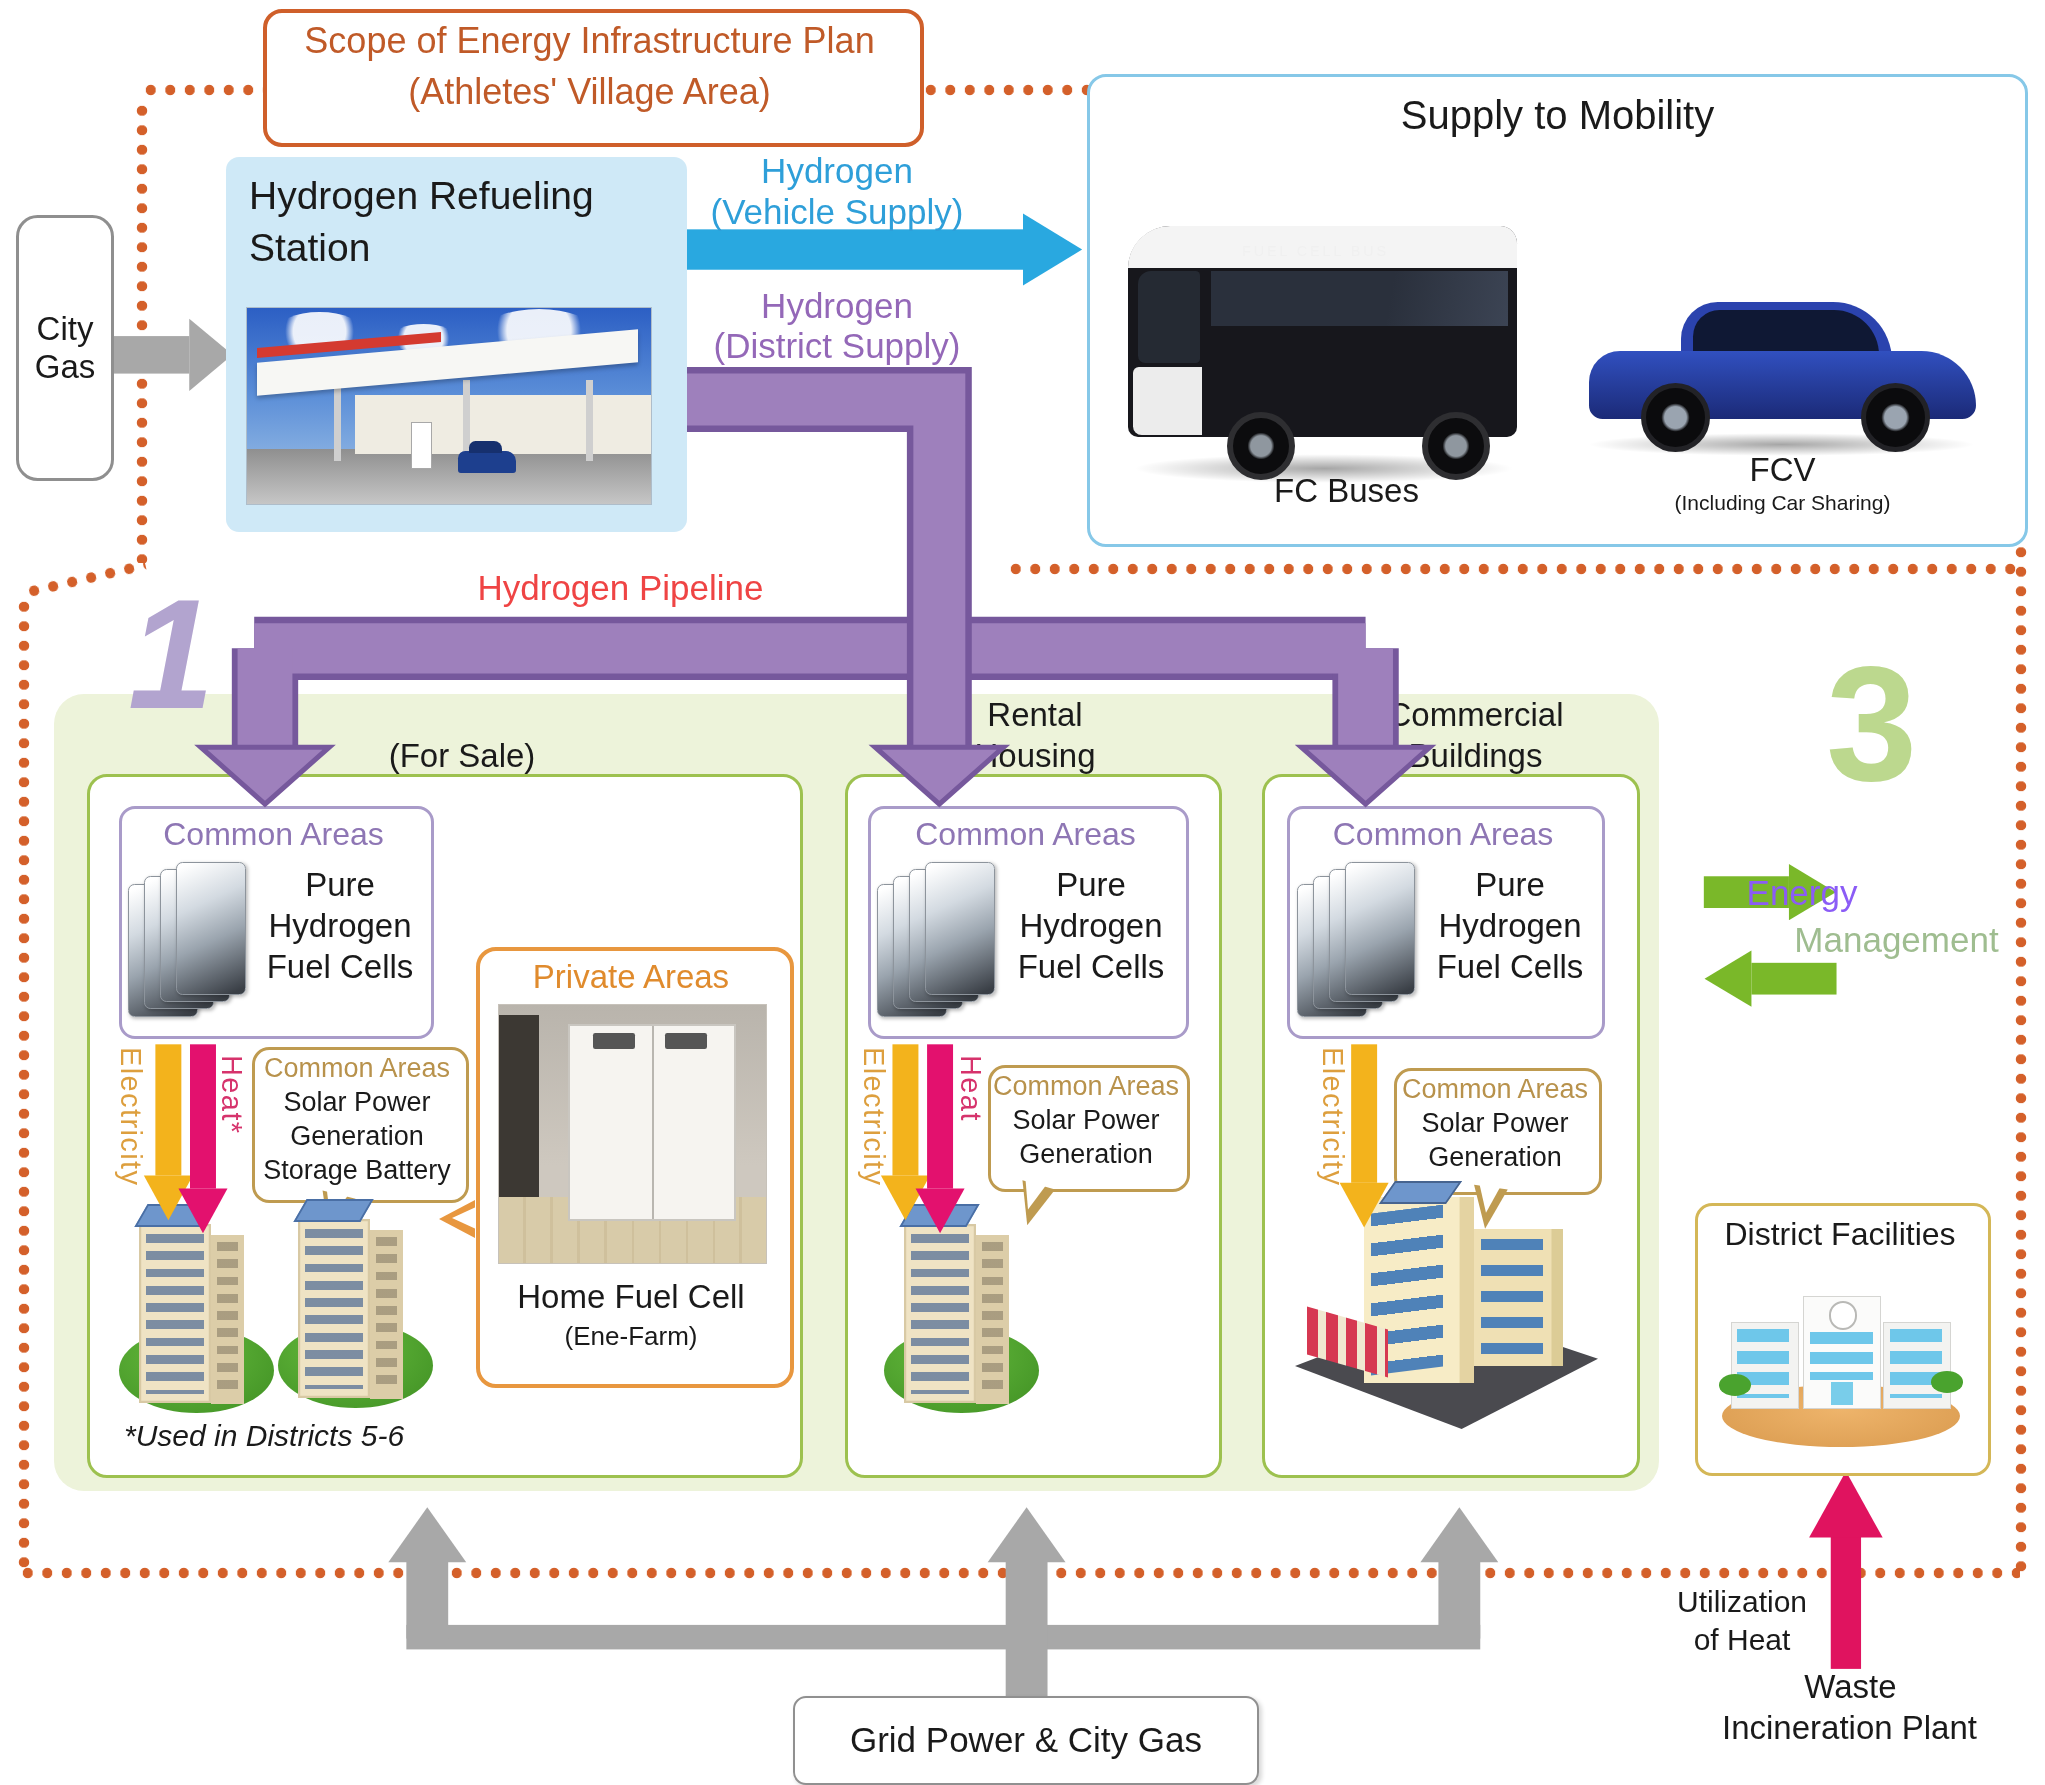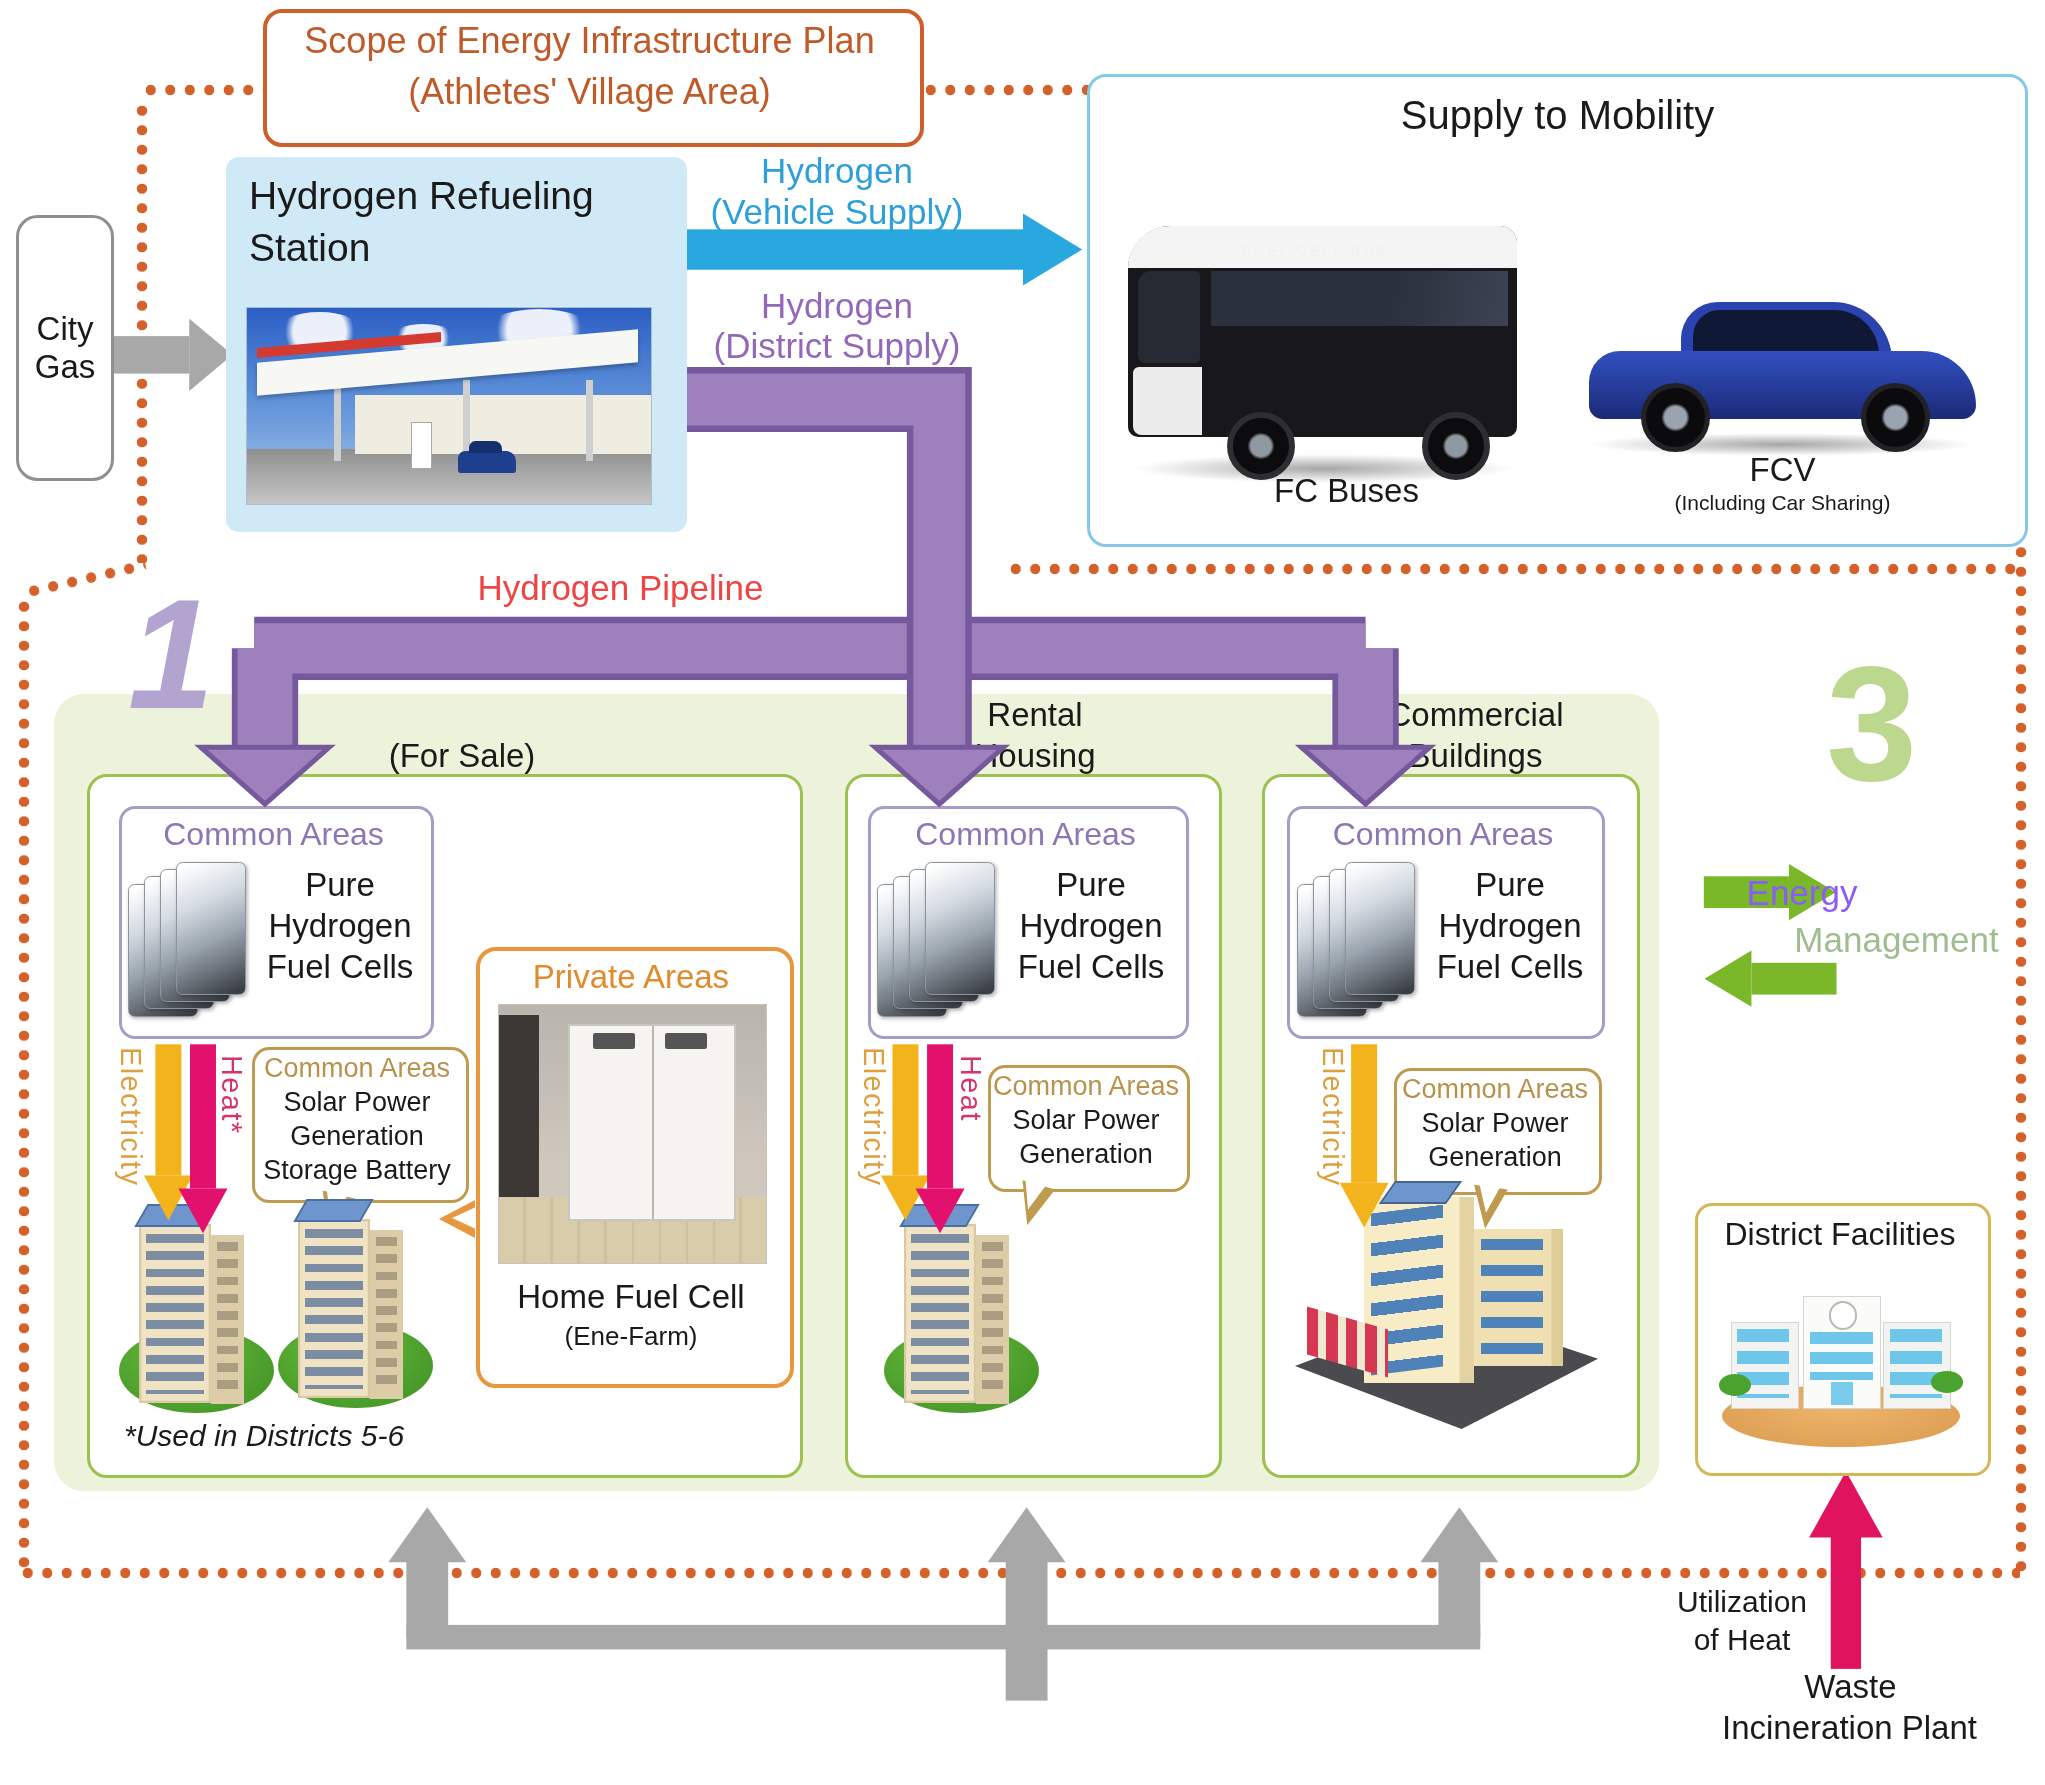--- a/index.html
+++ b/index.html
@@ -389,20 +389,23 @@
       </div>
     <div class="tw">
       <div class="clk"></div>
       <div class="twin"></div>
       <div class="entry"></div>
     </div>
     <div class="b1"></div>
     <div class="b2"></div>
   </div>
 
+  <div class="gridbox" style="left:793px;top:1696px;width:462px;height:85px;">
+    <div class="tc" style="left:0;top:21.6px;width:462px;font-size:35px;">Grid Power &amp; City Gas</div>
+  </div>
 
   <div class="tc" style="left:1652px;top:1585px;width:180px;font-size:30px;">Utilization</div>
   <div class="tc" style="left:1652px;top:1623px;width:180px;font-size:30px;">of Heat</div>
   <div class="tc" style="left:1717px;top:1668px;width:267px;font-size:33px;">Waste</div>
   <div class="tc" style="left:1673px;top:1709px;width:353px;font-size:33px;">Incineration Plant</div>
 
 </div>
 
 
 </body></html>

